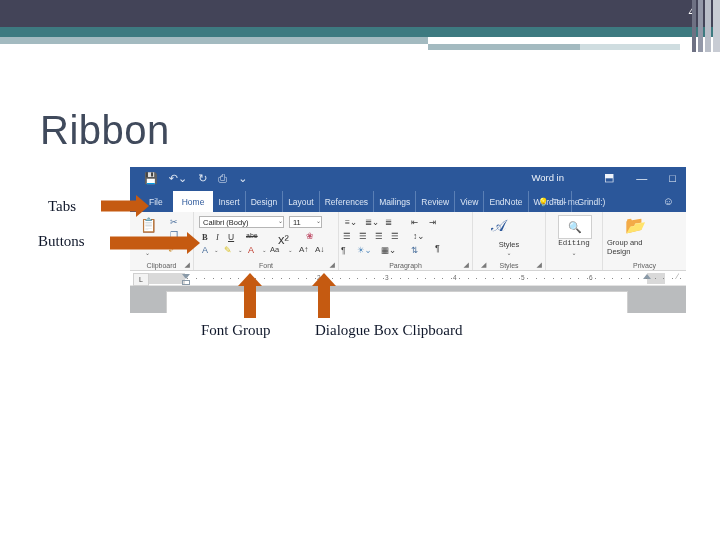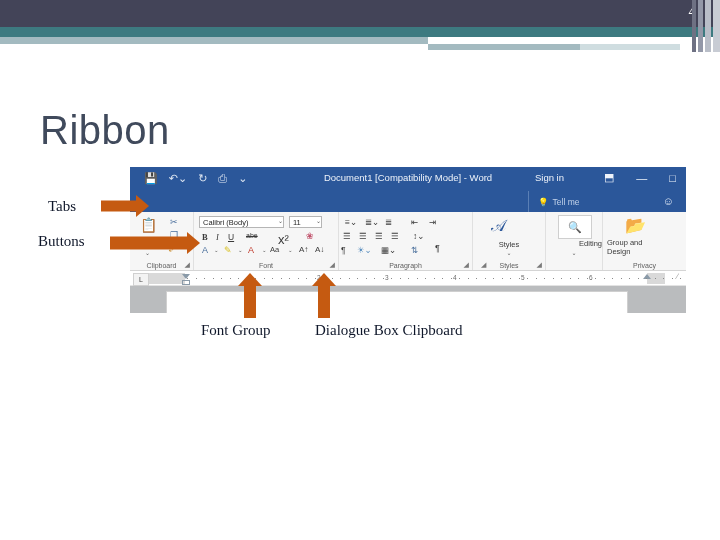--- a/index.html
+++ b/index.html
@@ -248,21 +248,21 @@
   #styles-caret{ position: absolute; left: 0; top: 37px; width: 100%; text-align: center; font-size: 6px; color: #5a5a5a; }
   #styles-grp-launch-l { position: absolute; bottom: 1px; left: 8px; font-size: 7px; color: #7a7a7a; }
 
   
   #grp-editing { left: 416px; width: 56px; }
   #editing-btn {
     position: absolute; left: 12px; top: 3px; width: 32px; height: 22px;
     border: 1px solid #cfcfcf; background: #fff;
     display: flex; align-items: center; justify-content: center; font-size: 11px; color: #3a3a3a;
   }
-  #editing-lbl  { position: absolute; left: 0; top: 27px; width: 100%; text-align: right; font-size: 7.5px; color: #3a3a3a; }
+  #editing-lbl  { position: absolute; left: 0; top: 27px; width: 100%; text-align: center; font-size: 7.5px; color: #3a3a3a; font-family: Liberation Mono, monospace; }
   #editing-caret{ position: absolute; left: 0; top: 37px; width: 100%; text-align: center; font-size: 6px; color: #5a5a5a; }
 
   
   #grp-privacy { left: 473px; width: 83px; border-right: none; }
   #privacy-icon { position: absolute; left: 22px; top: 3px; font-size: 17px; }
   #privacy-lbl1 { position: absolute; left: 4px; top: 26px; font-size: 7.5px; color: #3a3a3a; }
   #privacy-lbl2 { position: absolute; left: 4px; top: 35px; font-size: 7.5px; color: #3a3a3a; }
 
   
   #word-ruler {
@@ -342,30 +342,43 @@
 <div id="word-window">
 
   <div id="word-titlebar">
     <div id="qat">
       <span class="qat-icon">💾</span>
       <span class="qat-icon">↶⌄</span>
       <span class="qat-icon">↻</span>
       <span class="qat-icon">⎙</span>
       <span class="qat-icon">⌄</span>
     </div>
-    <div id="word-doctitle">Document1 [Compatibility Mode] - Word</div>
-    <div id="word-signin">Sign in</div>
+    <div id="word-signin">Word in</div>
     <div id="win-controls">
       <span>⬒</span>
       <span>—</span>
       <span>□</span>
     </div>
   </div>
 
   <div id="word-tabstrip">
+    <div id="tabs-inner">
+      <div class="word-tab first">File</div>
+      <div class="word-tab active">Home</div>
+      <div class="word-tab">Insert</div>
+      <div class="word-tab">Design</div>
+      <div class="word-tab">Layout</div>
+      <div class="word-tab">References</div>
+      <div class="word-tab">Mailings</div>
+      <div class="word-tab">Review</div>
+      <div class="word-tab">View</div>
+      <div class="word-tab">EndNote</div>
+      <div class="word-tab">Word-to-</div>
+      <div class="word-tab last">Grindl:)</div>
+    </div>
     <div id="tellme">
       <span>💡</span>
       <span>Tell me</span>
     </div>
     <div id="account-icon">☺</div>
   </div>
 
   <div id="ribbon-body">
 
     <div class="rib-group" id="grp-clipboard">

